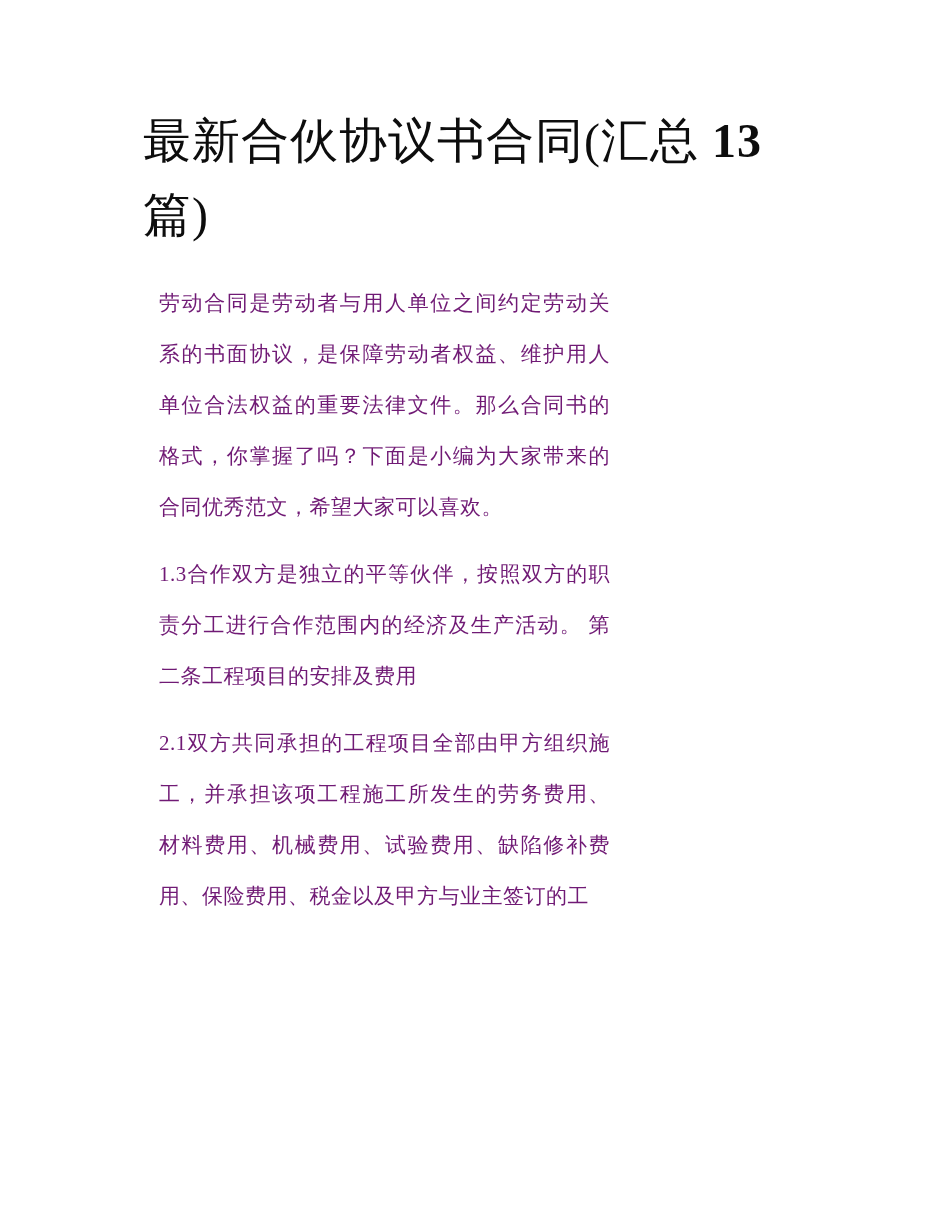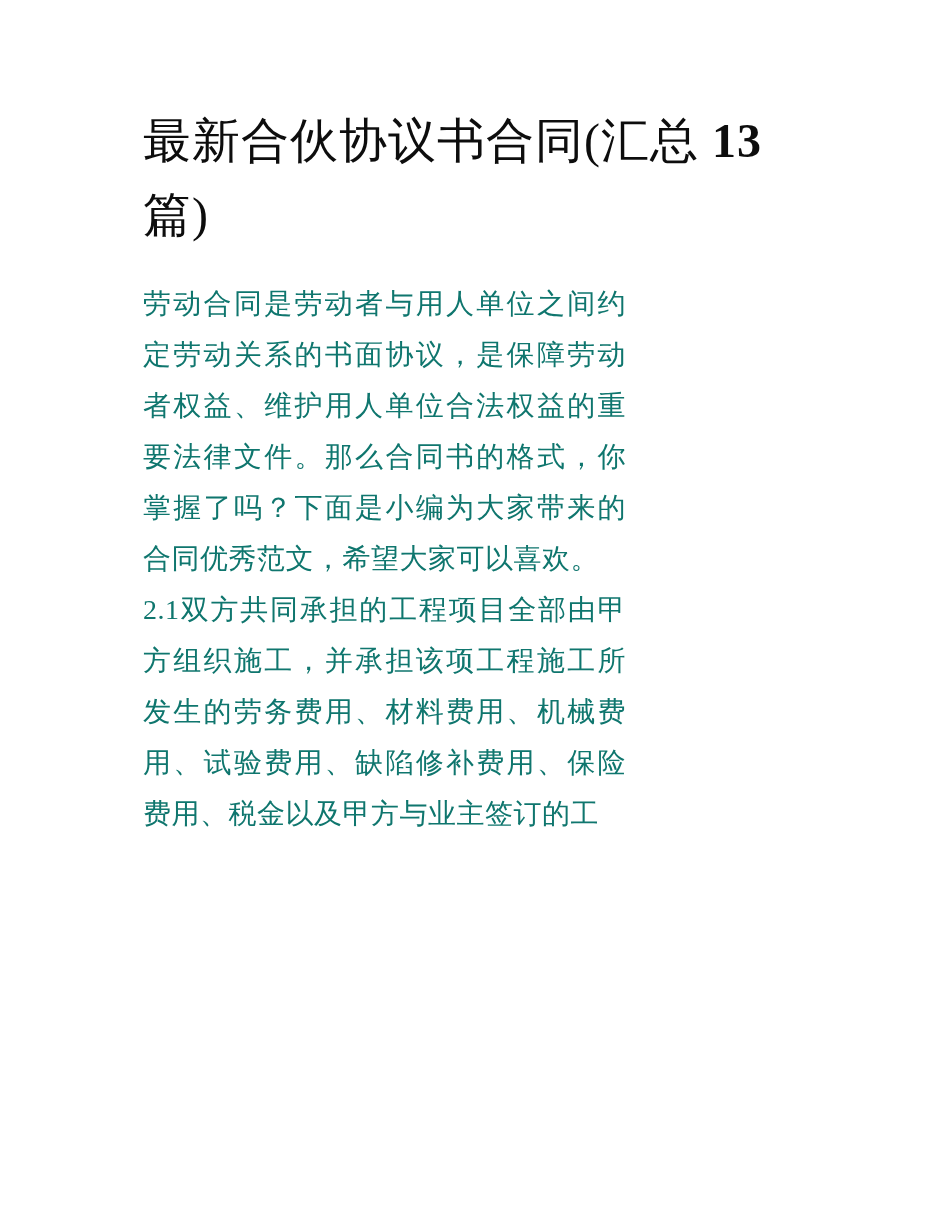--- a/index.html
+++ b/index.html
@@ -25,36 +25,37 @@
     font-size: 48px;
     line-height: 74px;
     font-weight: 400;
     color: #0d0d0d;
     letter-spacing: 1px;
   }
   .doc-title .title-num {
     font-weight: 700;
   }
   .doc-body p {
-    margin: 0;
+    margin: 16px;
     font-family: "Liberation Serif", "DejaVu Serif", serif;
-    font-size: 28px;
+    font-size: 21px;
     line-height: 51px;
-    color: #0f766e;
+    color: #701a75;
     text-align: justify;
     text-justify: inter-ideograph;
     letter-spacing: 0.5px;
     word-break: break-all;
   }
 </style>
 </head>
 <body>
 
 <div class="page">
   <div class="content">
     <h1 class="doc-title"><span>最新合伙协议书合同(汇总 </span><span class="title-num">13</span><span> 篇)</span></h1>
 
     <div class="doc-body">
       <p>劳动合同是劳动者与用人单位之间约定劳动关系的书面协议，是保障劳动者权益、维护用人单位合法权益的重要法律文件。那么合同书的格式，你掌握了吗？下面是小编为大家带来的合同优秀范文，希望大家可以喜欢。</p>
+      <p>1.3合作双方是独立的平等伙伴，按照双方的职责分工进行合作范围内的经济及生产活动。 第二条工程项目的安排及费用</p>
       <p>2.1双方共同承担的工程项目全部由甲方组织施工，并承担该项工程施工所发生的劳务费用、材料费用、机械费用、试验费用、缺陷修补费用、保险费用、税金以及甲方与业主签订的工</p>
     </div>
   </div>
 </div>
 
 </body></html>

